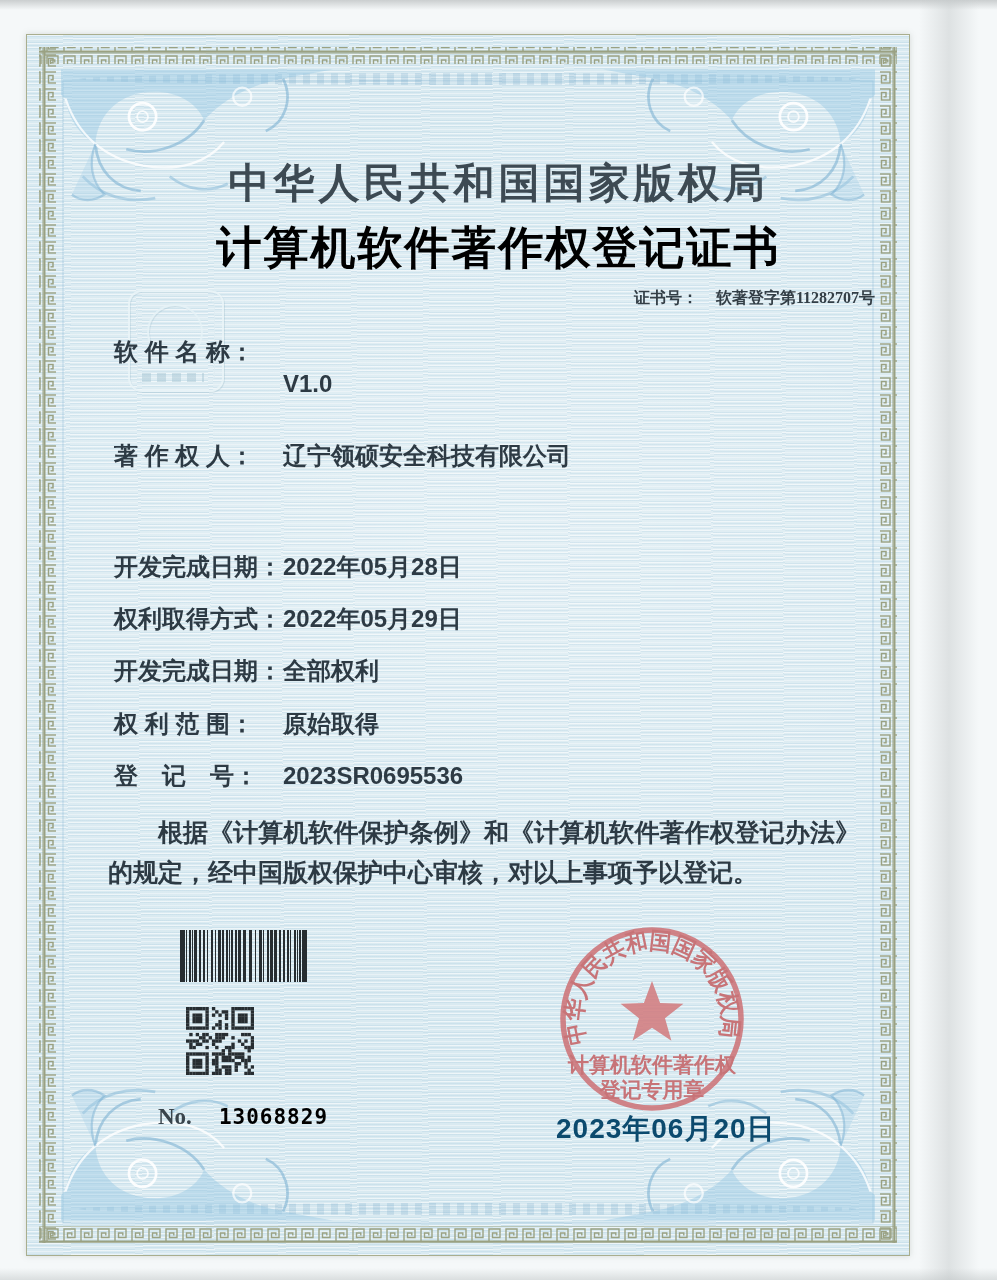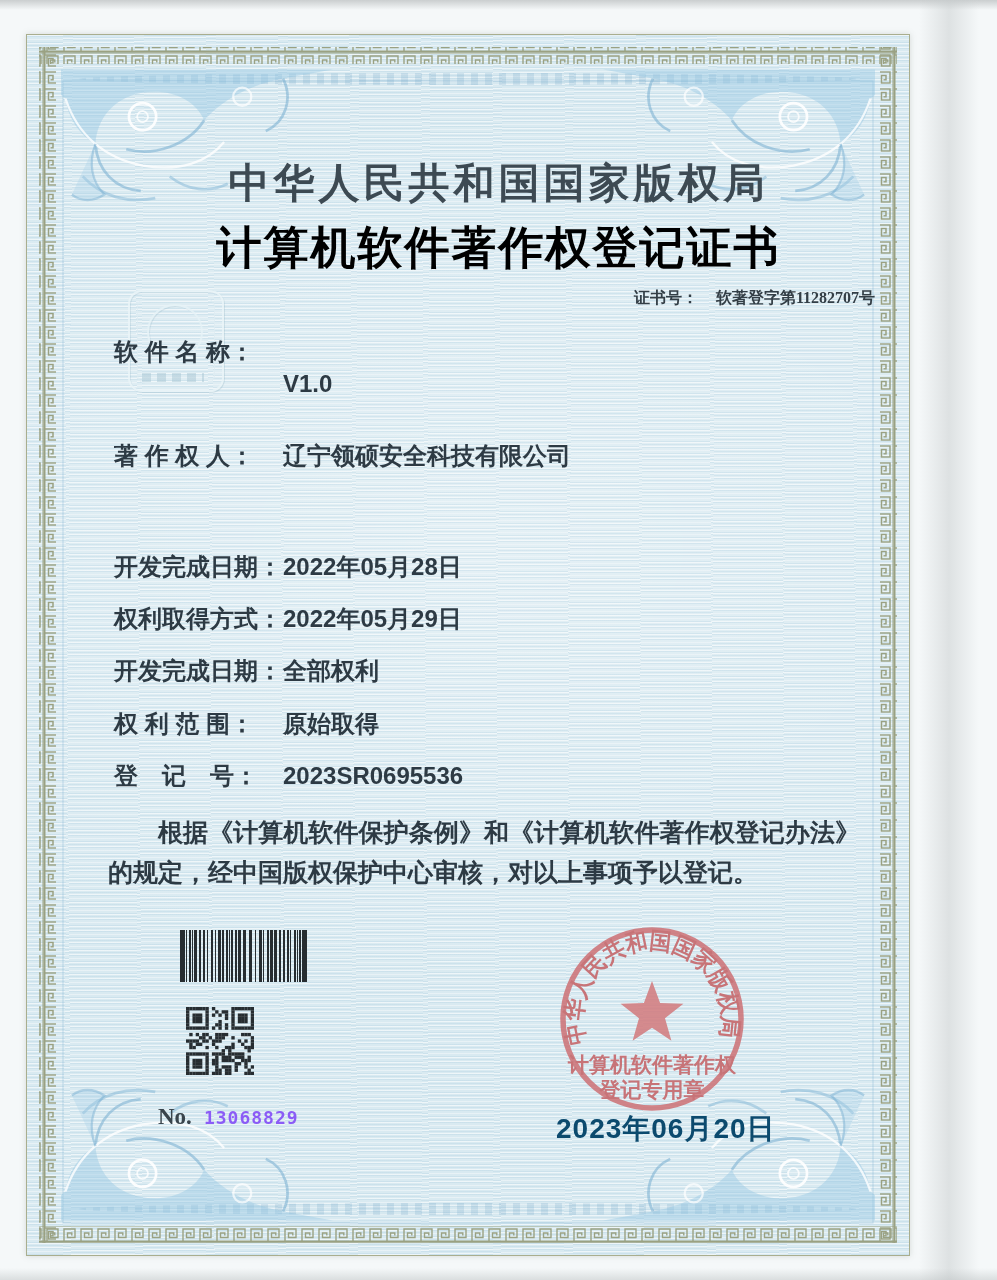--- a/index.html
+++ b/index.html
@@ -81,21 +81,21 @@
     font-size:25px;font-weight:700;color:#2d3a44;
     line-height:40px;text-align:justify;text-indent:2em;
   }
 
   .barcode{position:absolute;left:180px;top:930px;width:133px;height:52px;}
   .qrcode{position:absolute;left:186px;top:1007px;width:68px;height:68px;}
 
   .serial{position:absolute;left:158px;top:1103px;font-size:23px;color:#39444c;}
   .serial .prefix{font-family:"Liberation Serif","DejaVu Serif",serif;font-weight:600;text-align:right;}
   .serial .num{font-family:"DejaVu Sans Mono","Liberation Mono",monospace;
-    font-size:18px;color:#8b5cf6;letter-spacing:1px;margin-left:12px;font-weight:600;}
+    font-size:21px;color:#000000;letter-spacing:1px;margin-left:27px;font-weight:600;}
 
   .seal{position:absolute;left:550px;top:917px;width:204px;height:204px;opacity:.92;}
   .seal text{font-family:"Liberation Serif","DejaVu Serif",serif;font-weight:700;}
 
   .issue-date{
     position:absolute;left:556px;top:1110px;z-index:5;
     font-size:28px;font-weight:800;color:#0c4a6e;letter-spacing:1px;
   }
 </style>
 </head>

